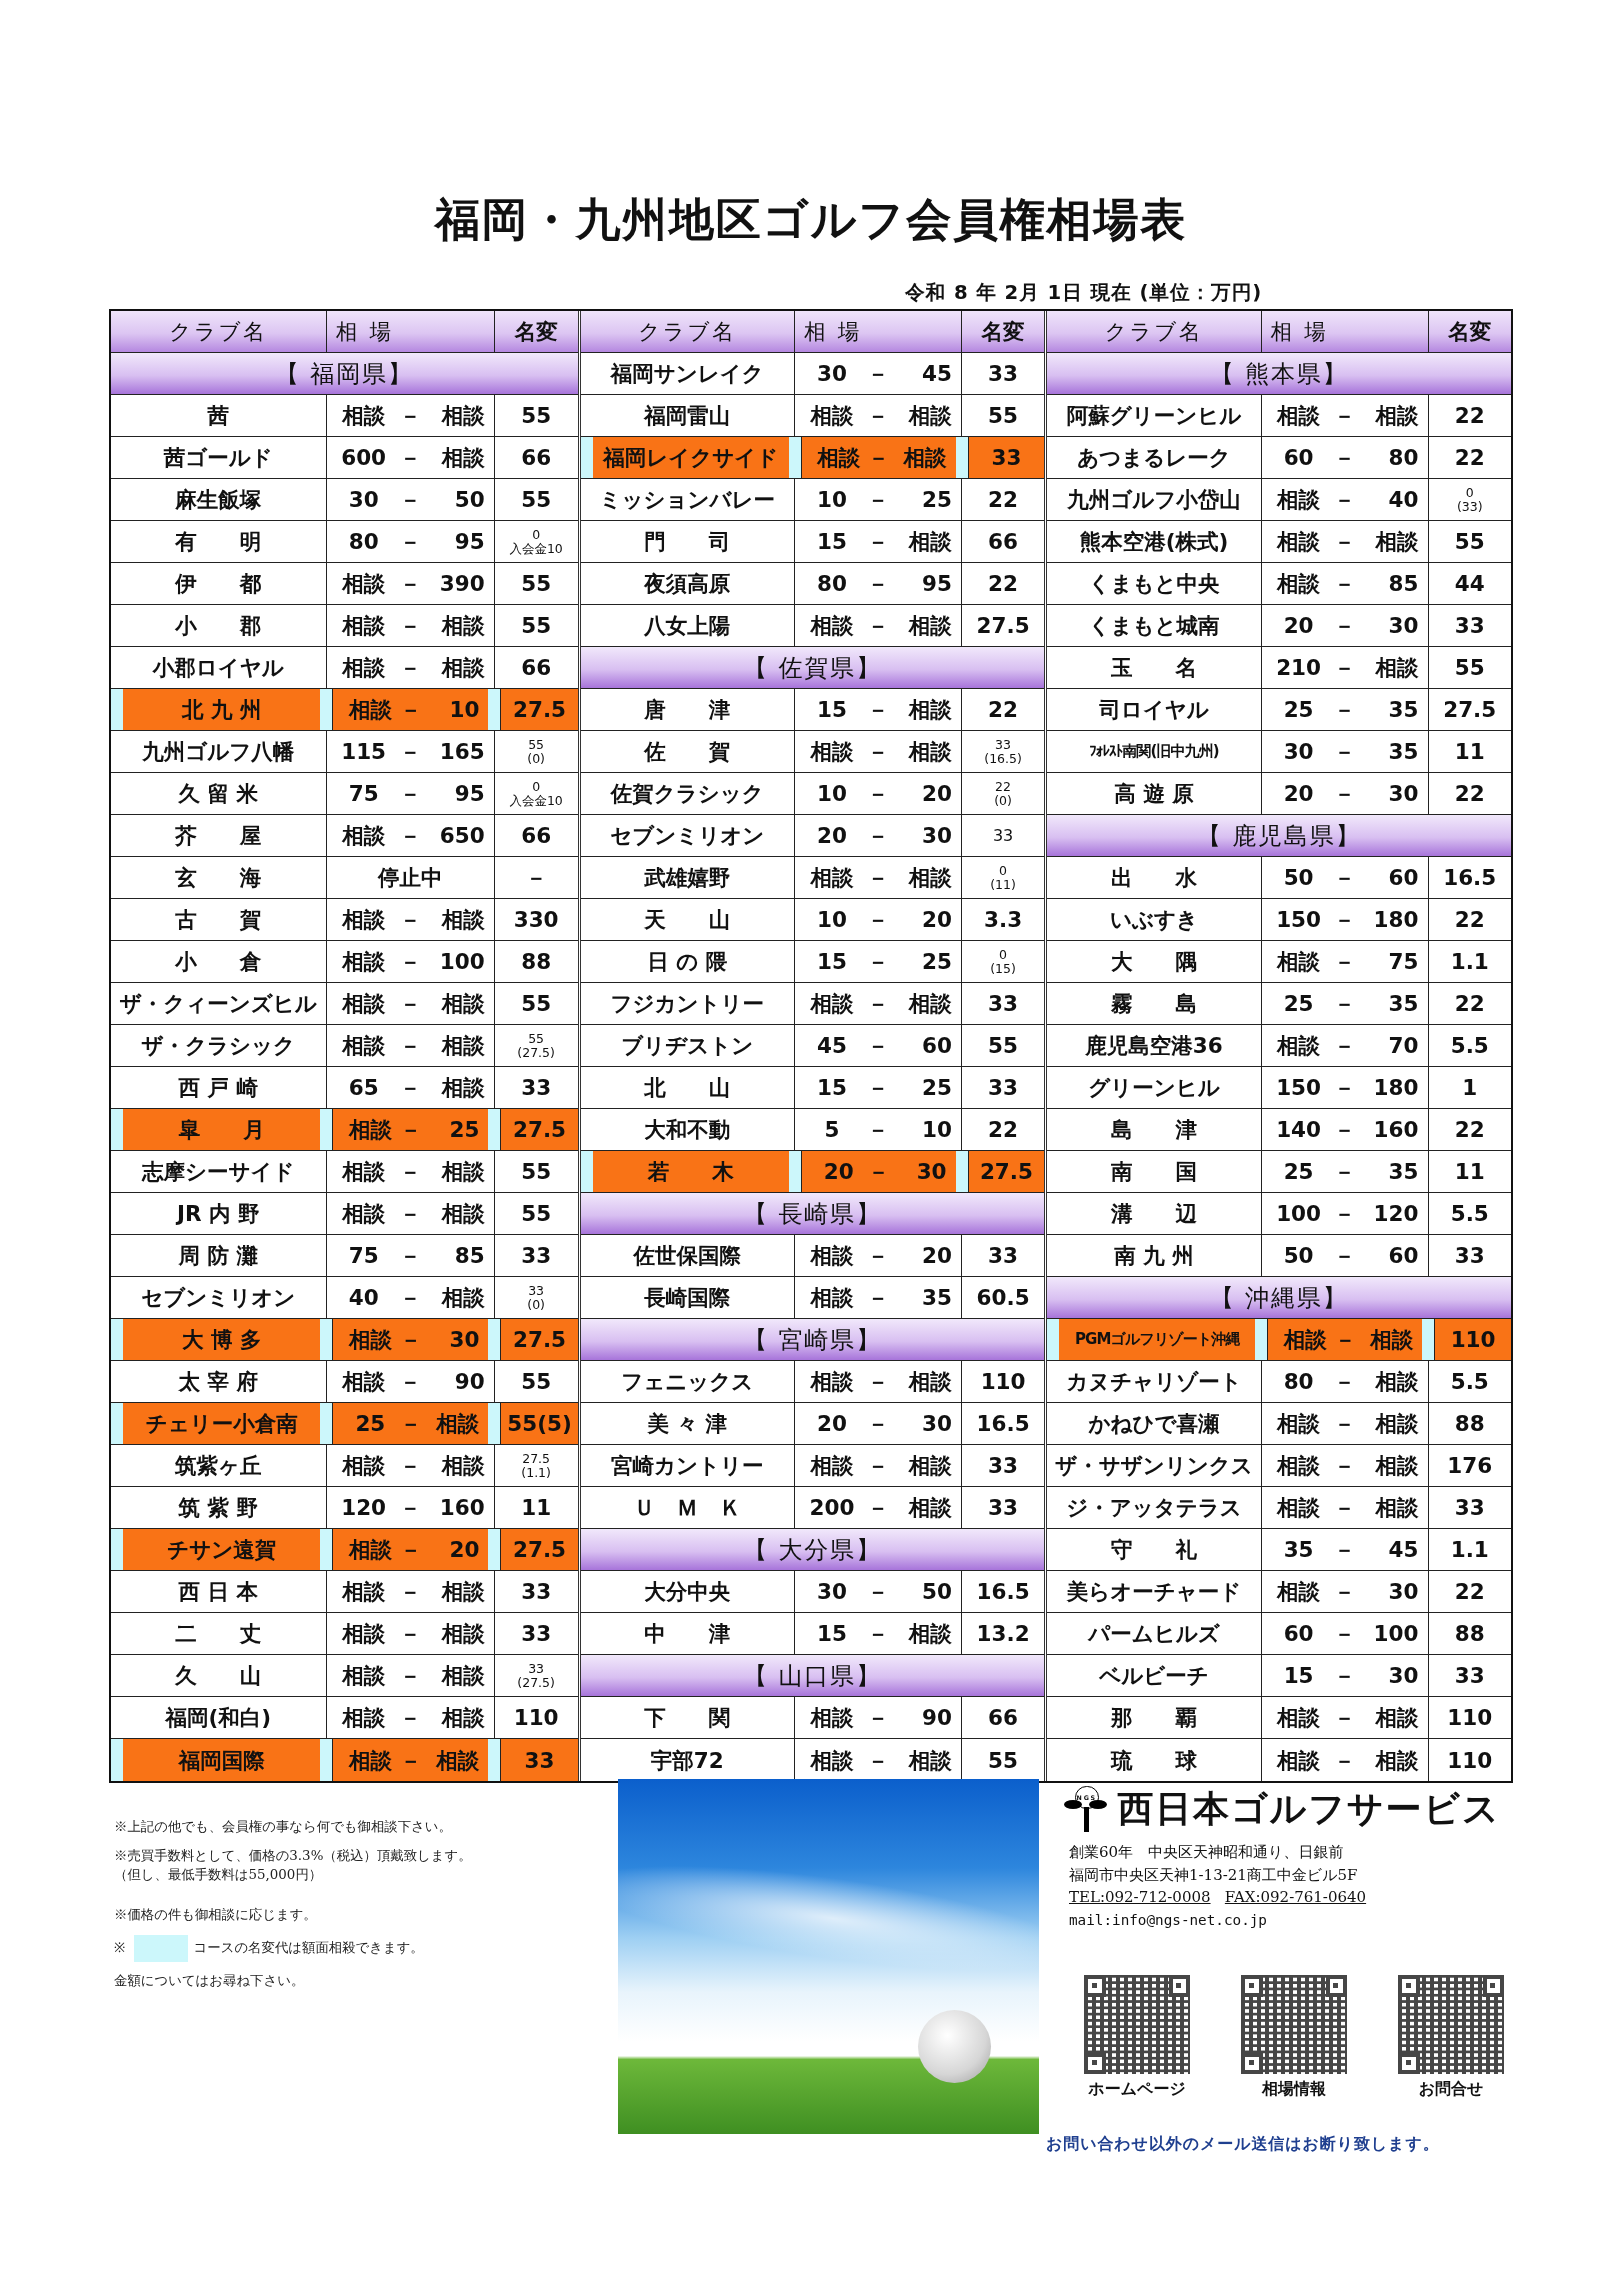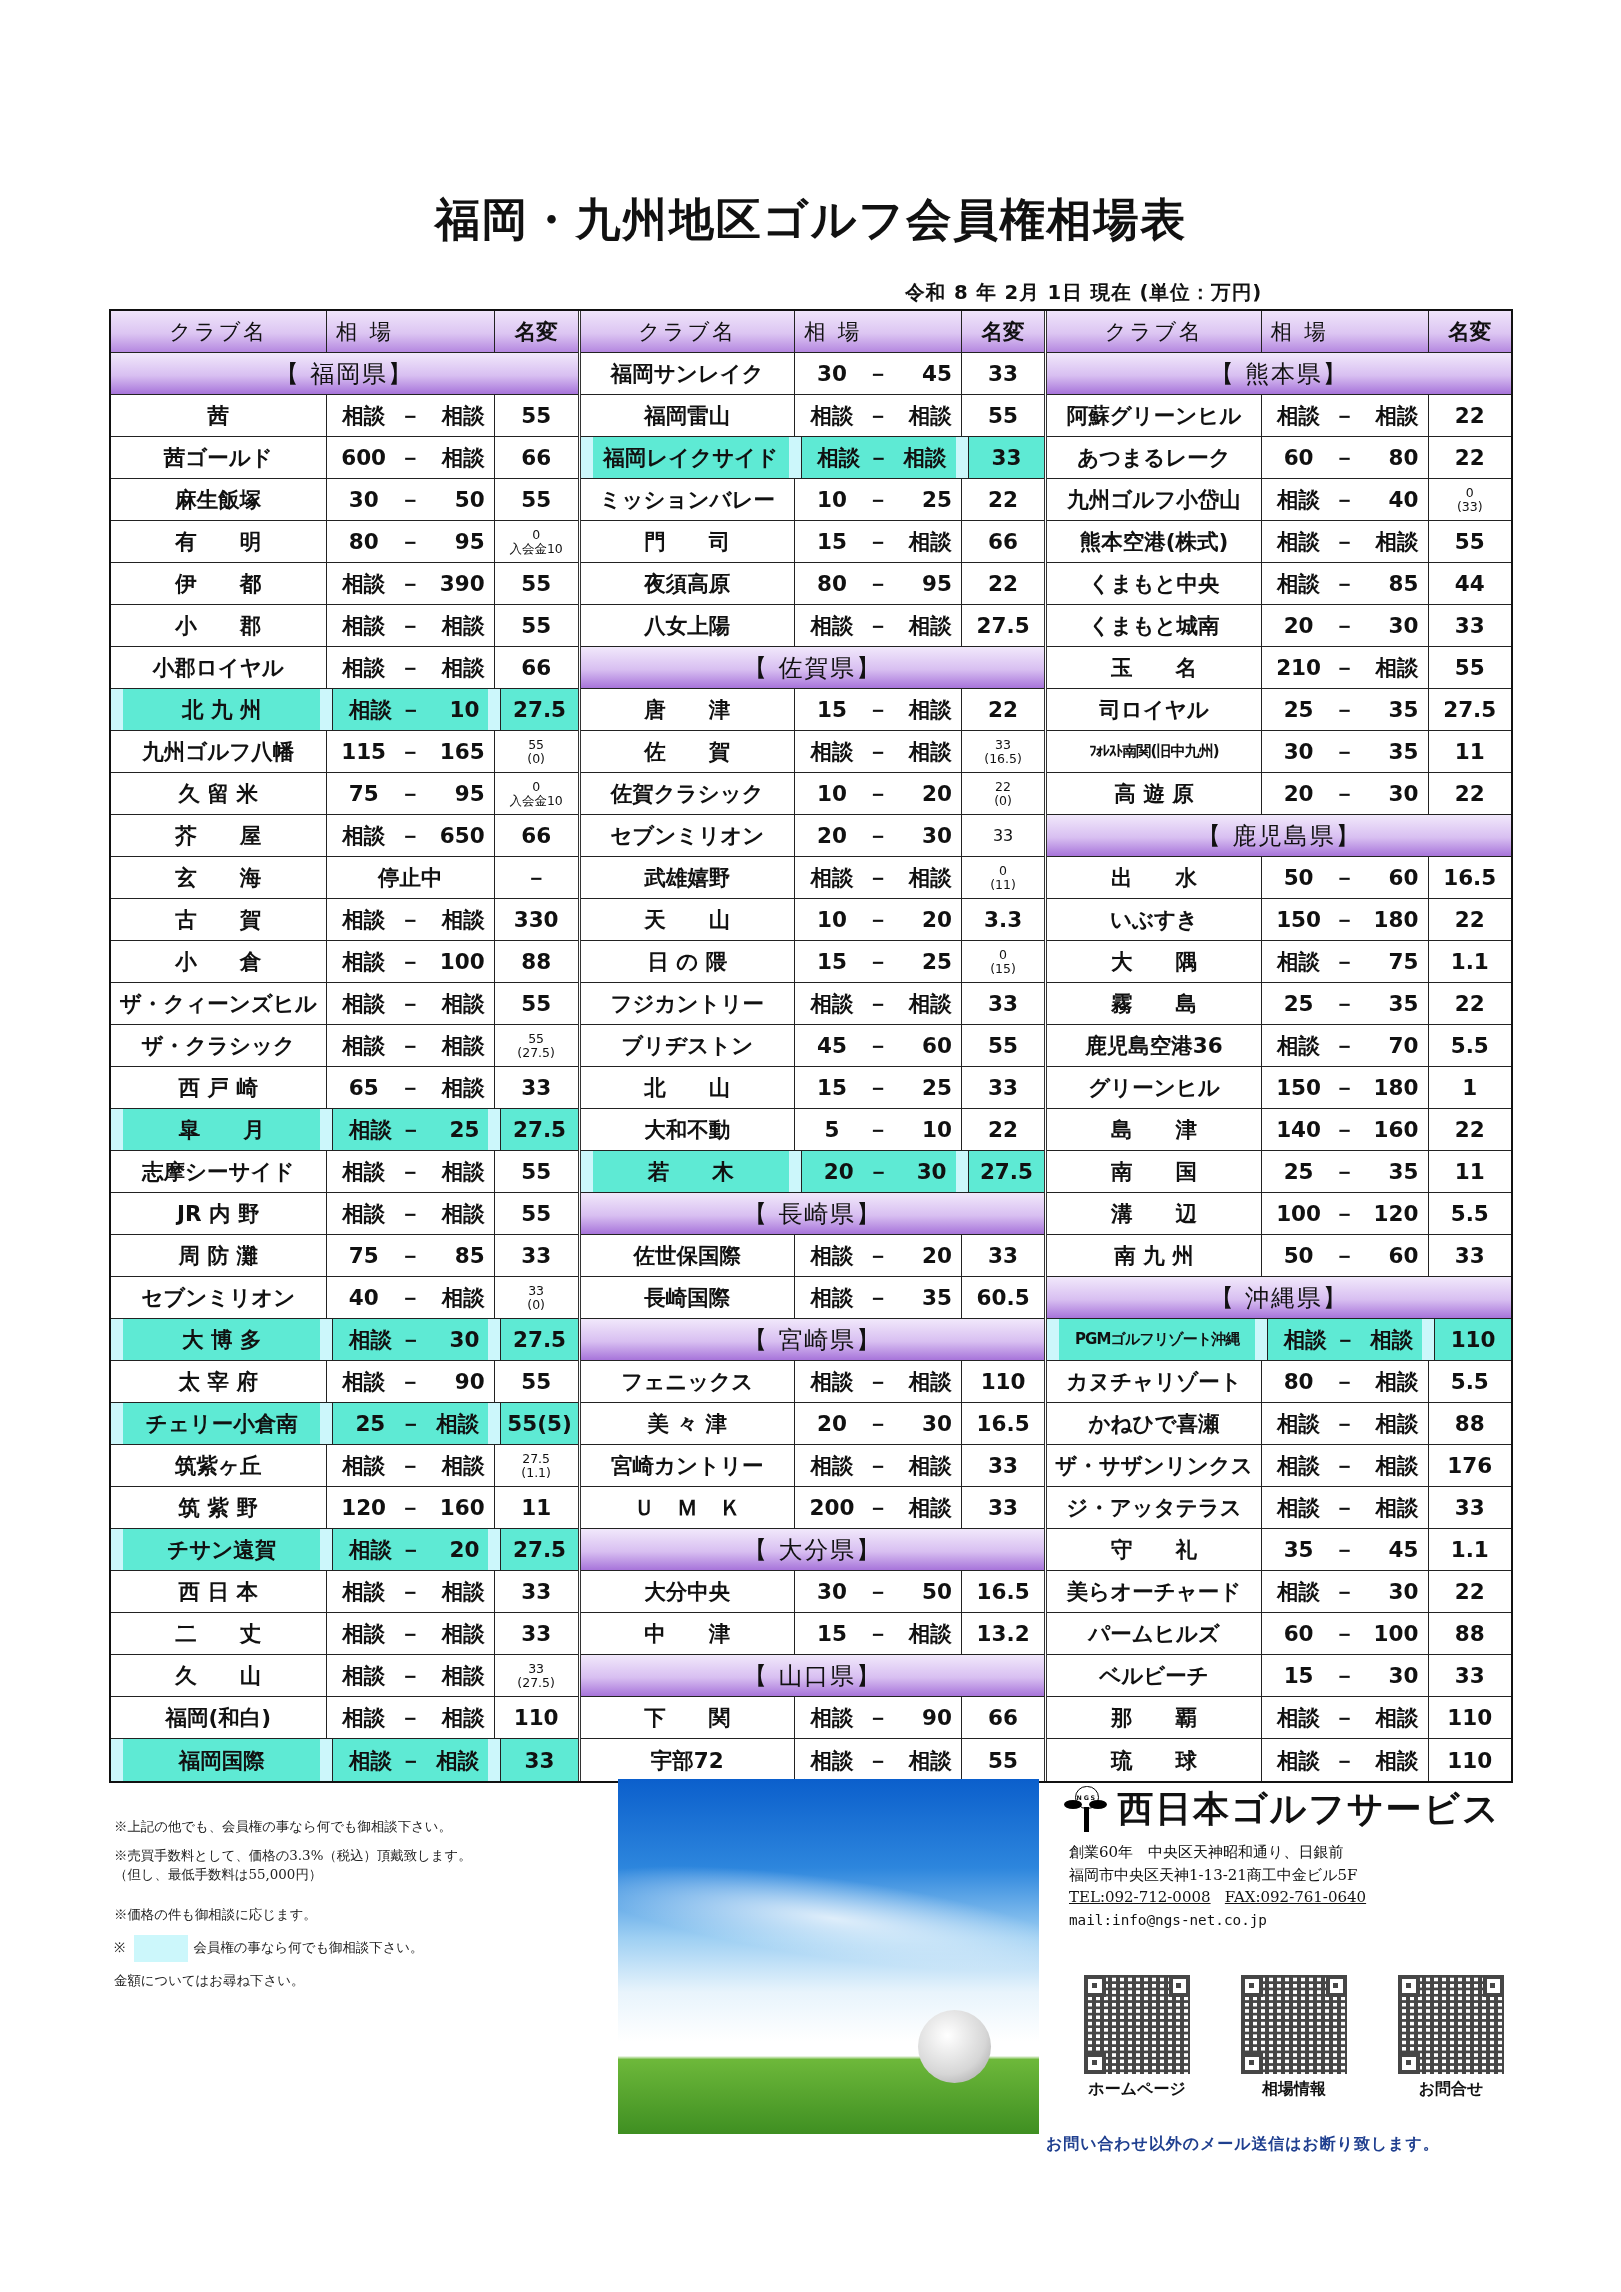--- a/index.html
+++ b/index.html
@@ -14,21 +14,21 @@
   .cell { display:flex; align-items:center; justify-content:center; box-sizing:border-box; font-weight:bold; font-size:21.5px; white-space:nowrap; overflow:hidden; }
   .cell + .cell { border-left:1.8px solid #222; }
   .c-name { width:46%; }
   .c-price { width:36%; justify-content:space-between; padding:0 9px; }
   .c-fee { width:18%; }
   .hdr { background:linear-gradient(#efe4fa, #dcc5f2 55%, #b588e0); }
   .hdr .cell { font-weight:normal; font-size:21.5px; letter-spacing:2.7px; }
   .hdr .c-fee { font-weight:bold; letter-spacing:0; }
   .pref { background:linear-gradient(#f1e8fb, #d8bff1 55%, #a774da); justify-content:center; align-items:center; display:flex; font-size:24px; font-weight:normal; letter-spacing:1.8px; }
   .hl { background:#ccf7fb; }
-  .hl .cell { background:#5eead4;margin-left:12px; }
+  .hl .cell { background:#f97316;margin-left:12px; }
   .pl, .pr { display:inline-block; min-width:56px; }
   .pl { text-align:center; }
   .pr { text-align:right; }
   .dash { display:inline-block; }
   .fee-small { display:flex; flex-direction:column; align-items:center; font-weight:normal; font-size:12.5px; line-height:13.4px; }
   .name-small { font-size:15px; letter-spacing:-0.9px; }
   .notes { position:absolute; left:114px; top:1818px; font-size:13.4px; color:#222; font-family:"DejaVu Serif", serif; line-height:18px; }
   .notes p { margin:0 0 10.7px 0; }
   .swatch { display:inline-block; width:54px; height:27px; background:#ccf7fb; vertical-align:middle; margin:0 5.4px 0 9px; }
   .photo { position:absolute; left:618px; top:1779px; width:421px; height:355px; background:linear-gradient(#0b5fcc 0%, #2d86dd 25%, #9fd0f3 45%, #e8f4fc 60%, #ffffff 74%, #ffffff 78%, #6db83a 79%, #3f8f22 100%); overflow:hidden; }
@@ -984,21 +984,21 @@
         <div class="cell c-fee">110</div>
       </div>
     </div>
   </div>
 
 <div class="notes">
   <p>※上記の他でも、会員権の事なら何でも御相談下さい。</p>
   <p style="margin-bottom:1.8px">※売買手数料として、価格の3.3%（税込）頂戴致します。</p>
   <p style="margin-bottom:21.5px">（但し、最低手数料は55,000円）</p>
   <p>※価格の件も御相談に応じます。</p>
-  <p><span>※</span><span class="swatch"></span><span>会員権の事なら何でも御相談下さい。</span></p>
+  <p><span>※</span><span class="swatch"></span><span>コースの名変代は額面相殺できます。</span></p>
   <p>金額についてはお尋ね下さい。</p>
 </div>
 
 <div class="photo">
   <div class="cloud"></div>
   <div class="ball"></div>
 </div>
 
 <div class="company">
   <div class="logo">

